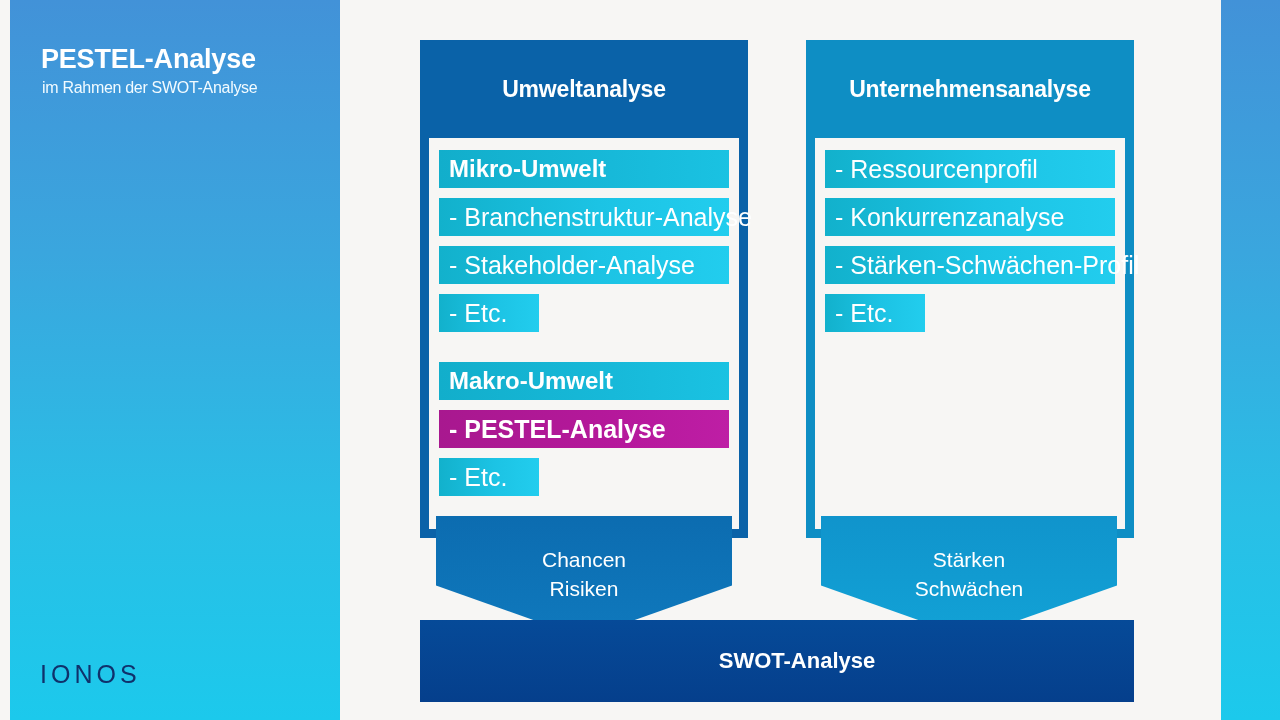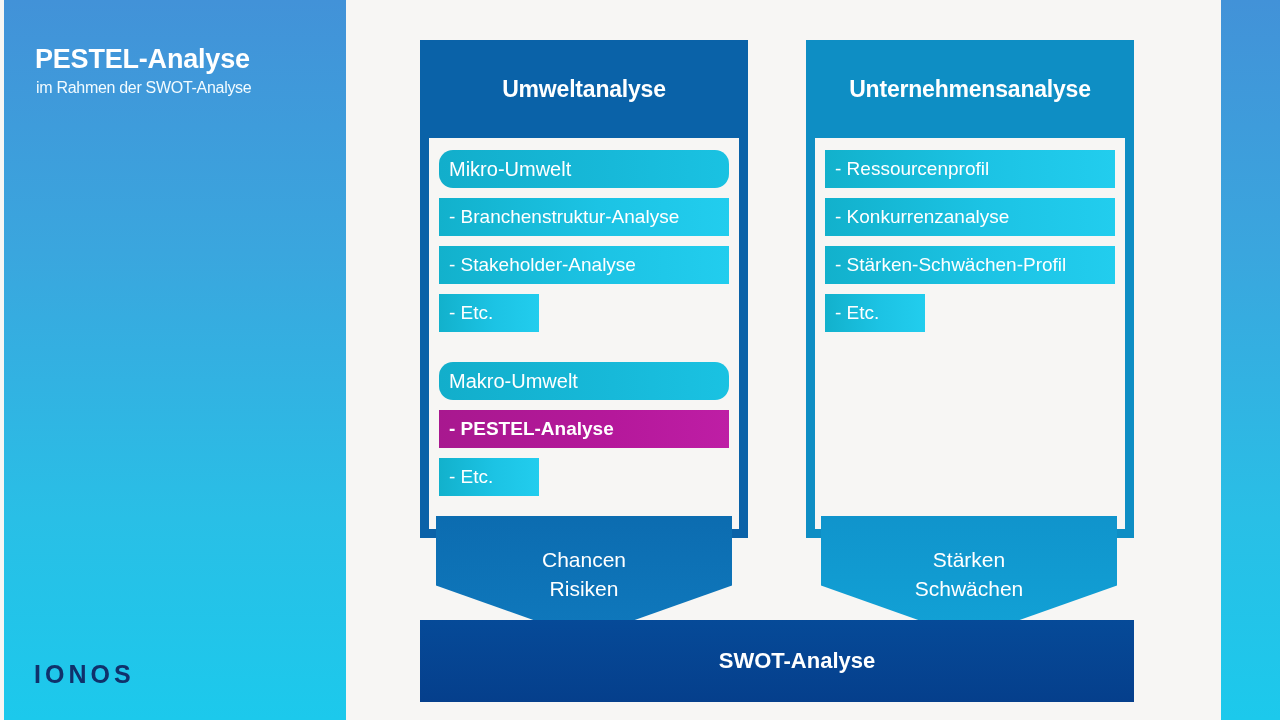--- a/index.html
+++ b/index.html
@@ -11,24 +11,23 @@
     height: 720px;
     overflow: hidden;
     font-family: "Liberation Sans", sans-serif;
     background: #f7f6f4;
     position: relative;
   }
 
   
   #sidebar {
     position: absolute;
-    left: 4px; top: 0;
+    left: 10px; top: 0;
     width: 330px; height: 720px;
     background: linear-gradient(180deg, #4292d8 0%, #3aa6de 35%, #29bfe6 72%, #1cc9ec 100%);
-    padding-left: 12px;
   }
   #sidebar-title {
     position: absolute;
     left: 31px; top: 44px;
     font-size: 27px;
     font-weight: bold;
     color: #ffffff;
     letter-spacing: -0.2px;
     white-space: nowrap;
   }
@@ -38,21 +37,21 @@
     font-size: 16px;
     font-weight: normal;
     color: #f2fbff;
     white-space: nowrap;
     letter-spacing: -0.3px;
   }
   #logo {
     position: absolute;
     left: 30px; top: 662px;
     font-size: 25px;
-    font-weight: bold;
+    font-weight: normal;
     color: #10316b;
     letter-spacing: 4px;
     line-height: 1;
   }
 
   
   #right-strip {
     position: absolute;
     left: 1221px; top: 0;
     width: 59px; height: 720px;
@@ -93,29 +92,28 @@
   }
 
   
   .bar {
     height: 38px;
     line-height: 38px;
     margin-bottom: 10px;
     padding: 0 10px;
     box-sizing: border-box;
     color: #ffffff;
-    font-size: 19px;
+    font-size: 25px;
     white-space: nowrap;
     background: linear-gradient(90deg, #12b1cc 0%, #1cc3e4 55%, #22cdee 100%);
   }
   .bar.head {
-    font-weight: normal;
-    font-size: 20px;
+    font-weight: bold;
+    font-size: 24px;
     background: linear-gradient(90deg, #12aecb 0%, #17b9d9 60%, #1ac2e2 100%);
-    border-radius: 14px;
   }
   .bar.short {
     display: inline-block;
     width: 100px;
     padding-right: 16px;
   }
   .bar.accent {
     background: linear-gradient(90deg, #a8188f 0%, #b5189b 60%, #be1ea5 100%);
     font-weight: bold;
   }

